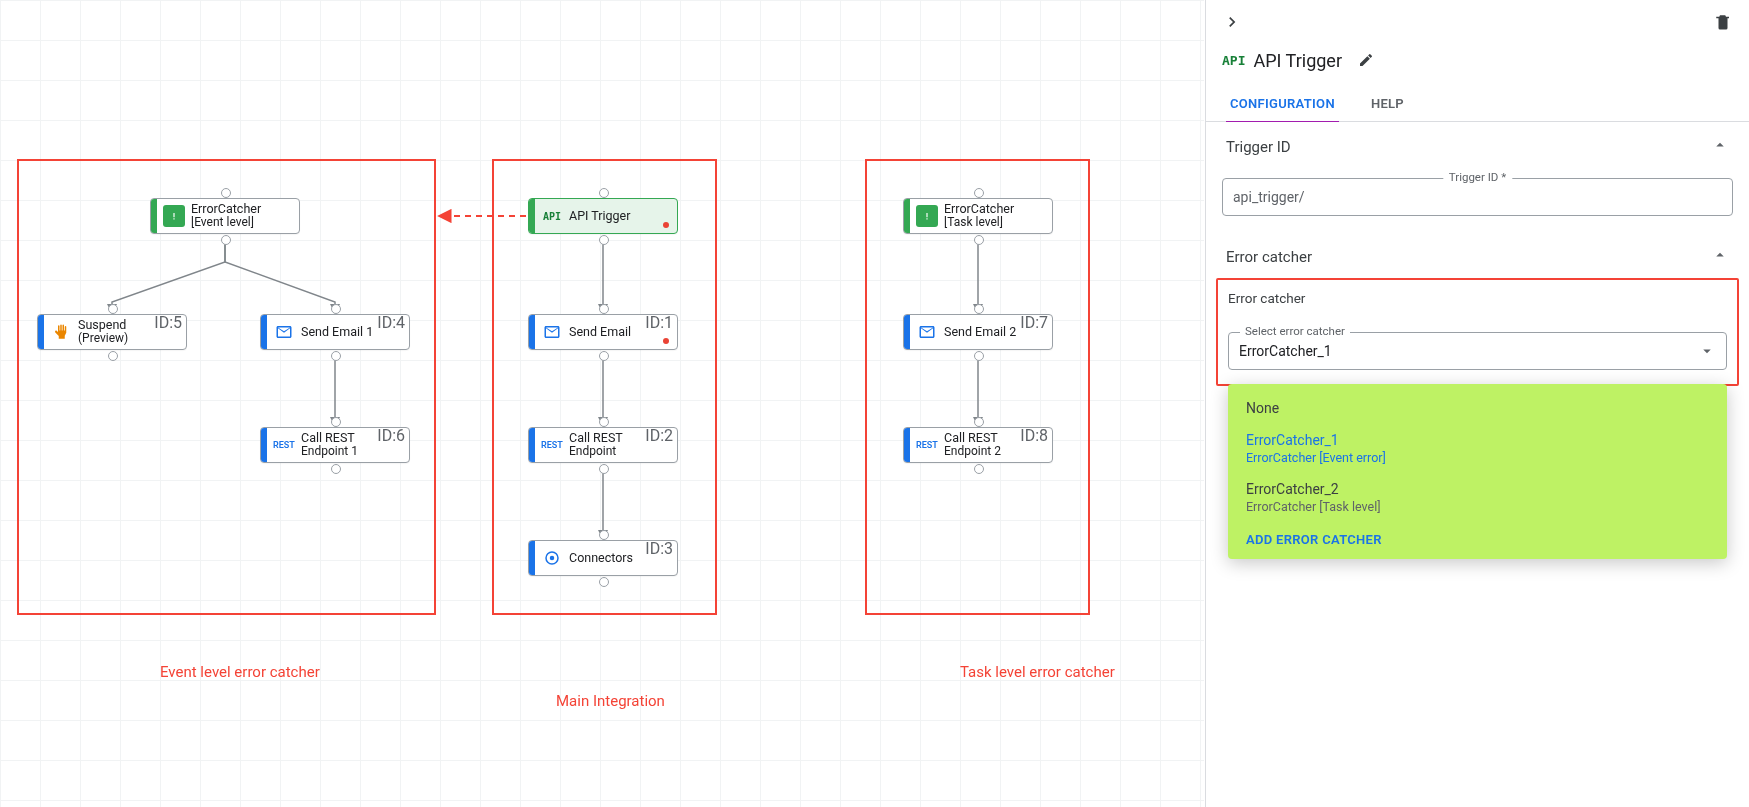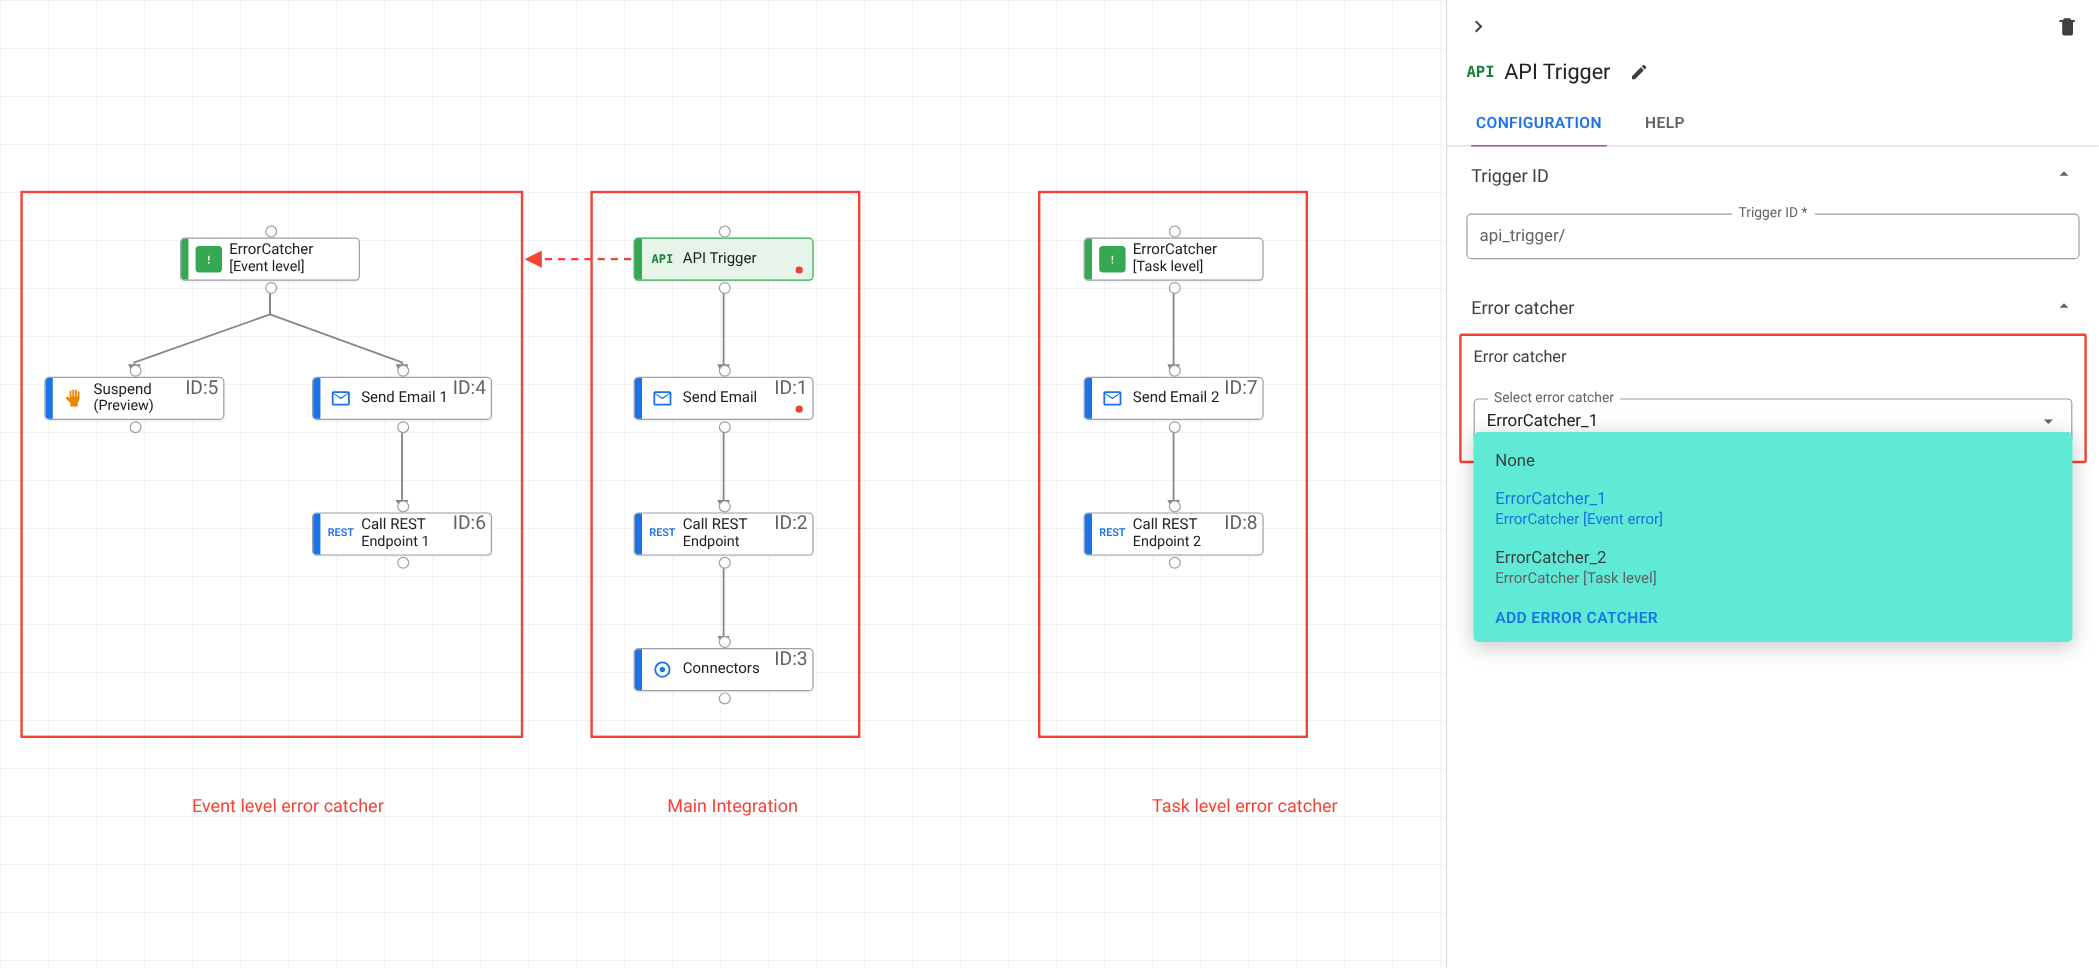--- a/index.html
+++ b/index.html
@@ -243,24 +243,24 @@
     position: absolute;
     top: -8px;
     left: 12px;
     background: #fff;
     padding: 0 5px;
     font-size: 11.5px;
     color: #5f6368;
   }
   .dropdown {
     position: absolute;
-    top: 28px;
+    top: 52px;
     left: 0;
     right: 0;
-    background: #5eead4;
+    background: #bef264;
     border-radius: 4px;
     box-shadow: 0 4px 18px rgba(0,0,0,0.22);
     padding: 8px 0 6px 0;
     z-index: 10;
   }
   .dd-item {
     padding: 8px 18px;
     font-size: 14px;
     cursor: pointer;
   }
@@ -284,21 +284,21 @@
 </head>
 <body>
 
 <div class="canvas">
 
   <div class="red-box" style="left:17px; top:159px; width:419px; height:456px;"></div>
   <div class="red-box" style="left:492px; top:159px; width:225px; height:456px;"></div>
   <div class="red-box" style="left:865px; top:159px; width:225px; height:456px;"></div>
 
   <div class="caption" style="left:160px; top:663px;">Event level error catcher</div>
-  <div class="caption" style="left:556px; top:663px;">Main Integration</div>
+  <div class="caption" style="left:556px; top:692px;">Main Integration</div>
   <div class="caption" style="left:960px; top:663px;">Task level error catcher</div>
 
   <svg class="overlay">
     <defs>
       <marker id="arrow-gray" viewBox="0 0 10 10" refX="8" refY="5" markerWidth="7" markerHeight="7" orient="auto-start-reverse">
         <path d="M 0 0 L 10 5 L 0 10 z" fill="#80868b"></path>
       </marker>
       <marker id="arrow-red" viewBox="0 0 10 10" refX="8" refY="5" markerWidth="8" markerHeight="8" orient="auto-start-reverse">
         <path d="M 0 0 L 10 5 L 0 10 z" fill="#f44336"></path>
       </marker>

